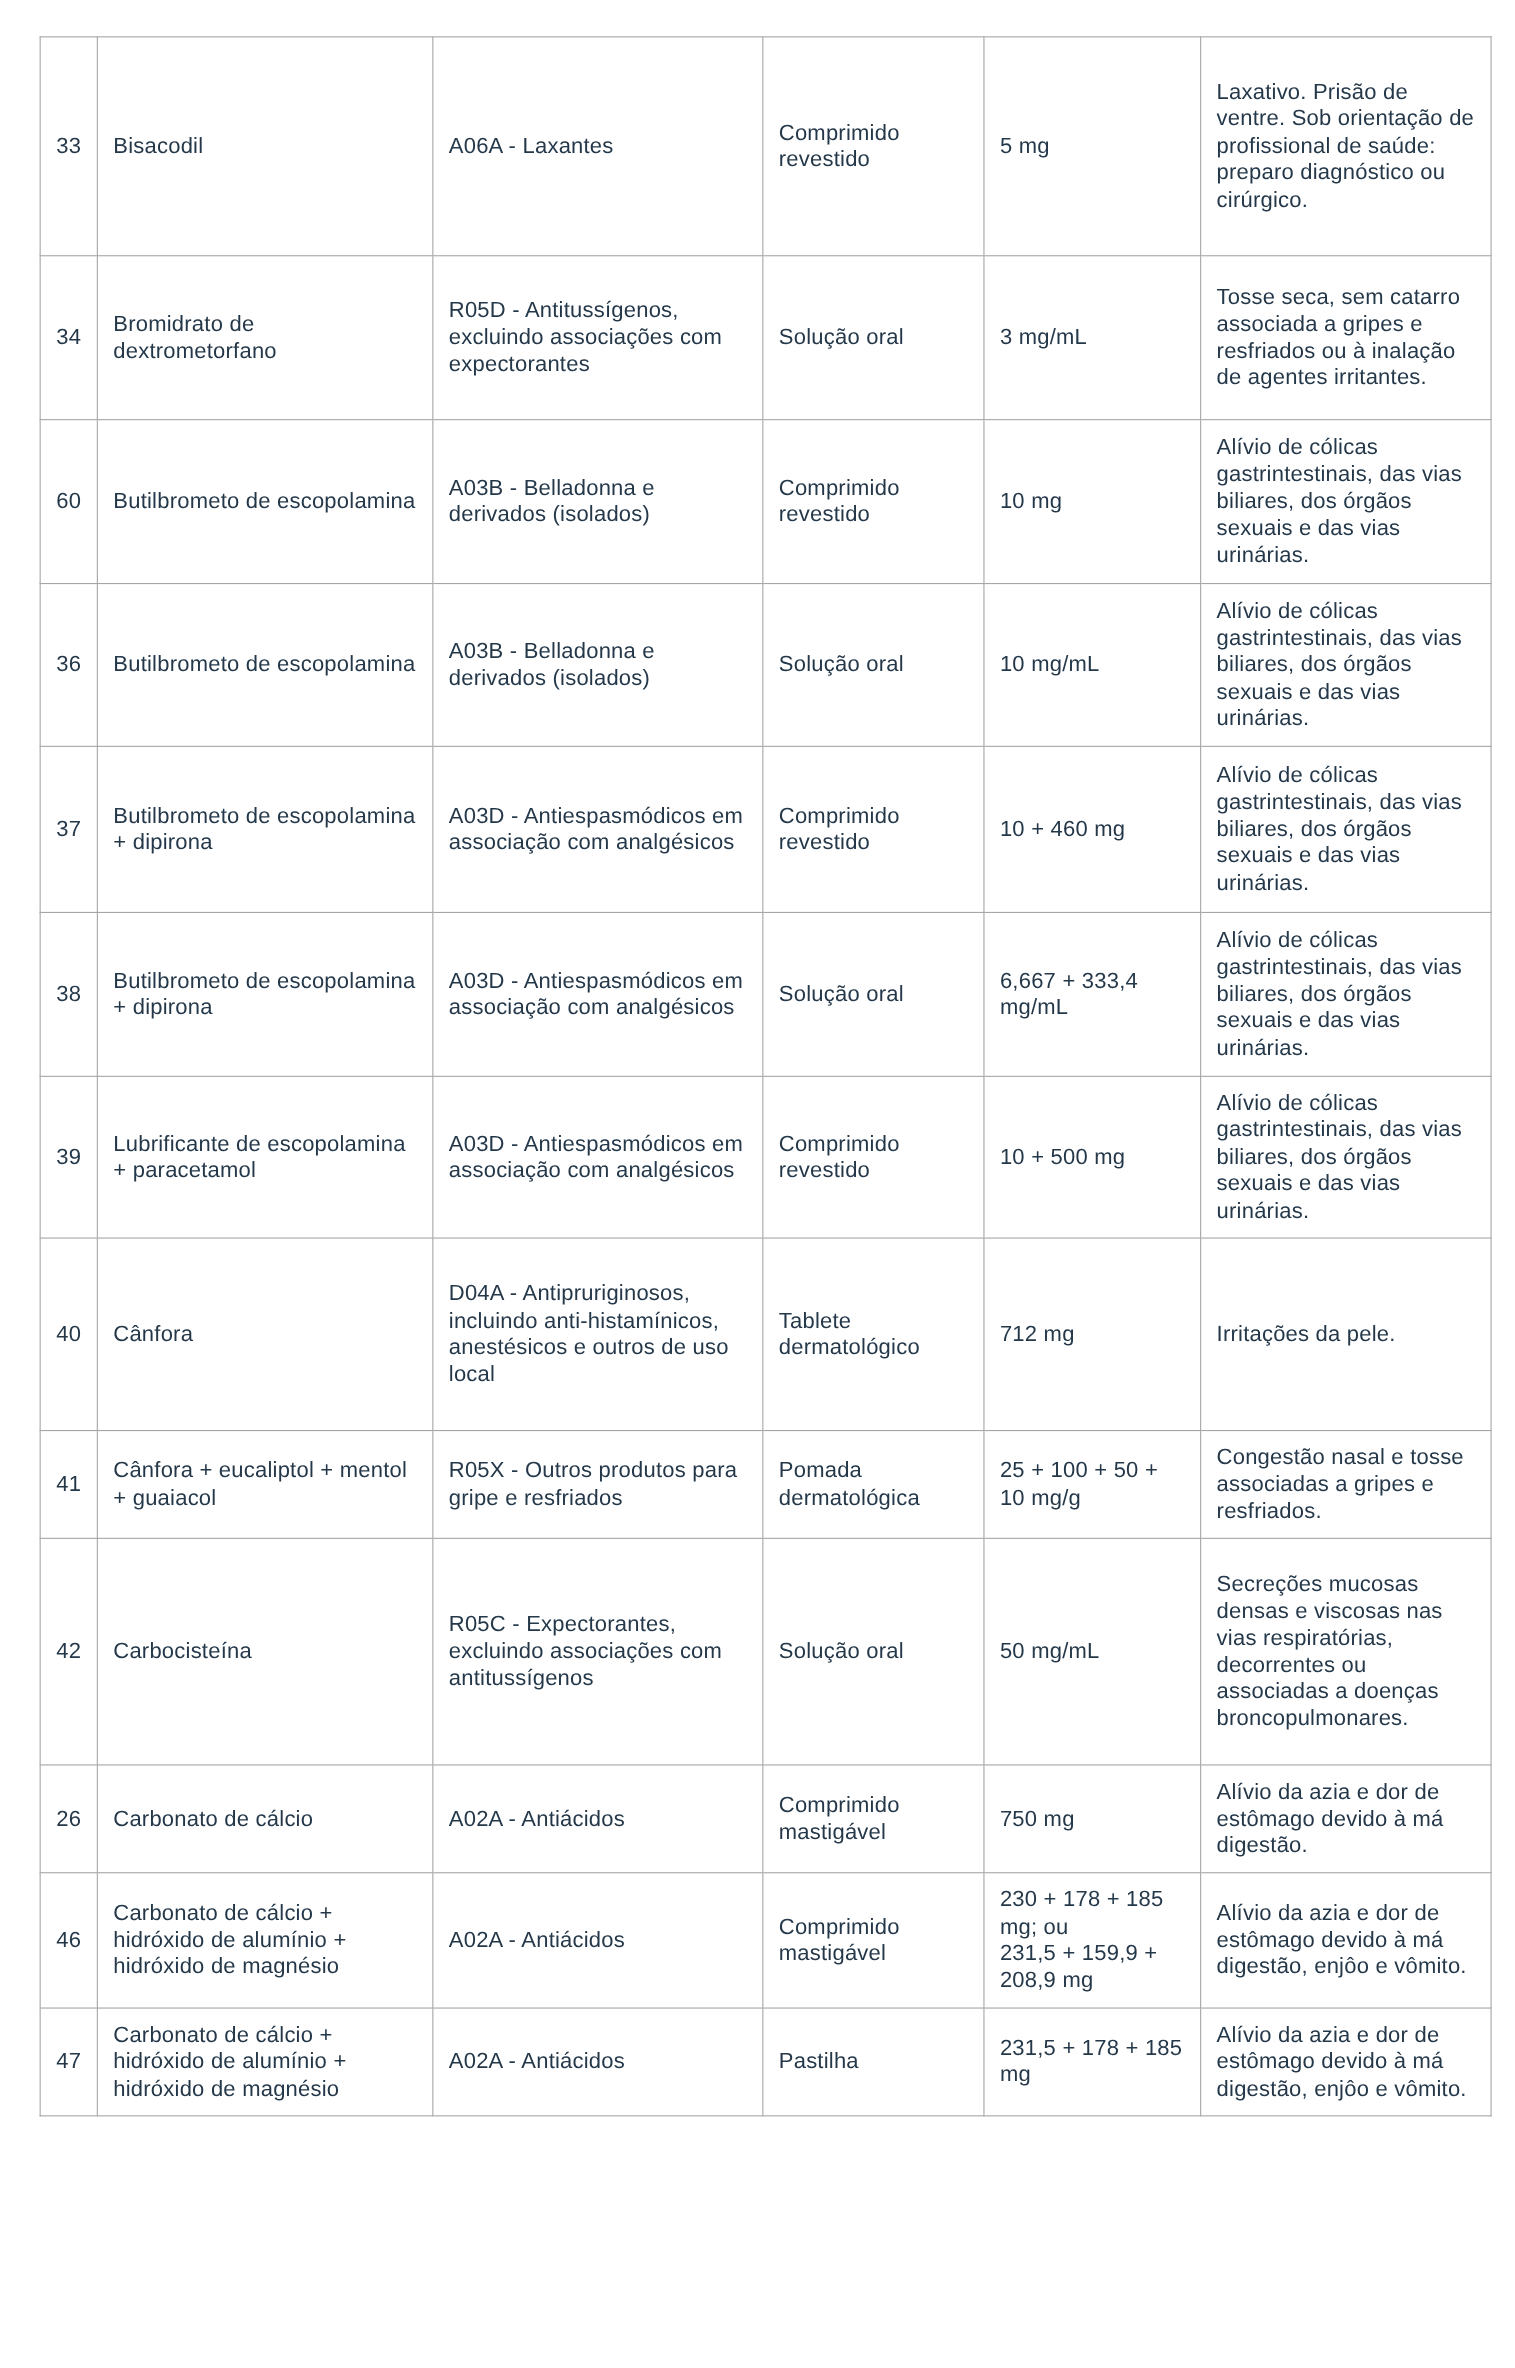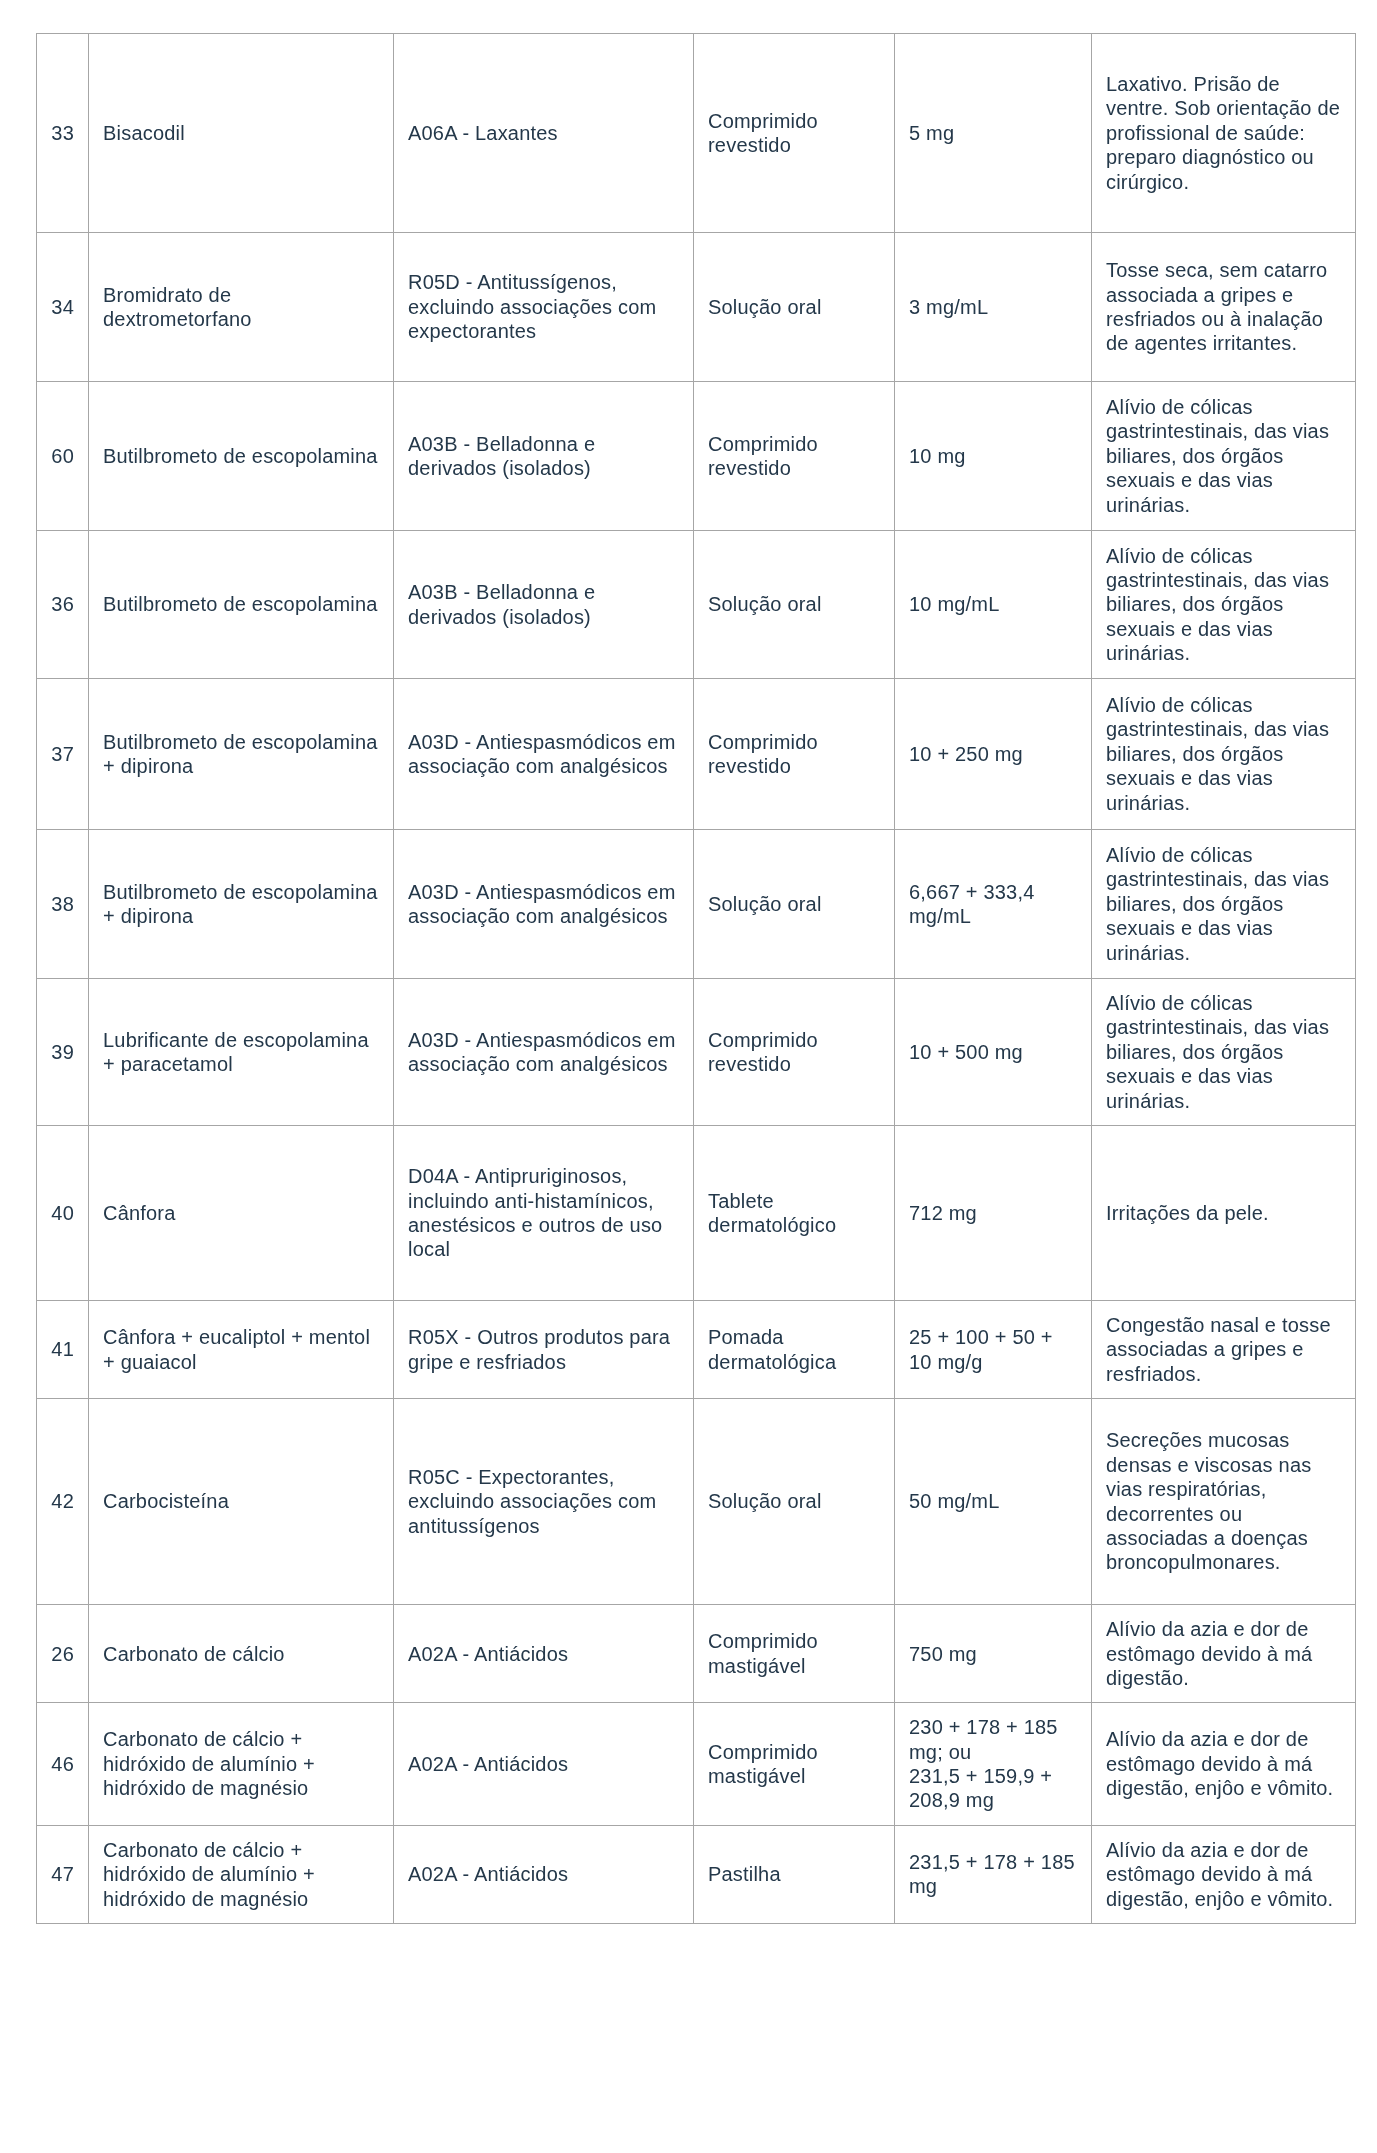--- a/index.html
+++ b/index.html
@@ -27,21 +27,21 @@
     vertical-align: middle;
     font-size: 20px;
     line-height: 1.22;
     letter-spacing: 0.2px;
     padding: 12px 14px;
     box-sizing: border-box;
     overflow: hidden;
     word-wrap: break-word;
   }
   td.c-num {
-    text-align: right;
+    text-align: center;
     padding: 12px 4px;
   }
   td.c-dose {
     white-space: pre-line;
     letter-spacing: 0;
     padding: 12px 10px 12px 12px;
   }
   col.w-num  { width: 52px; }
   col.w-name { width: 305px; }
   col.w-atc  { width: 300px; }
@@ -115,21 +115,21 @@
         <td class="c-form">Solução oral</td>
         <td class="c-dose">10 mg/mL</td>
         <td class="c-ind">Alívio de cólicas gastrintestinais, das vias biliares, dos órgãos sexuais e das vias urinárias.</td>
       </tr>
 
       <tr>
         <td class="c-num">37</td>
         <td class="c-name">Butilbrometo de escopolamina + dipirona</td>
         <td class="c-atc">A03D - Antiespasmódicos em associação com analgésicos</td>
         <td class="c-form">Comprimido revestido</td>
-        <td class="c-dose">10 + 250 mg</td>
+        <td class="c-dose">10 + 460 mg</td>
         <td class="c-ind">Alívio de cólicas gastrintestinais, das vias biliares, dos órgãos sexuais e das vias urinárias.</td>
       </tr>
 
       <tr>
         <td class="c-num">38</td>
         <td class="c-name">Butilbrometo de escopolamina + dipirona</td>
         <td class="c-atc">A03D - Antiespasmódicos em associação com analgésicos</td>
         <td class="c-form">Solução oral</td>
         <td class="c-dose">6,667 + 333,4 mg/mL</td>
         <td class="c-ind">Alívio de cólicas gastrintestinais, das vias biliares, dos órgãos sexuais e das vias urinárias.</td>

